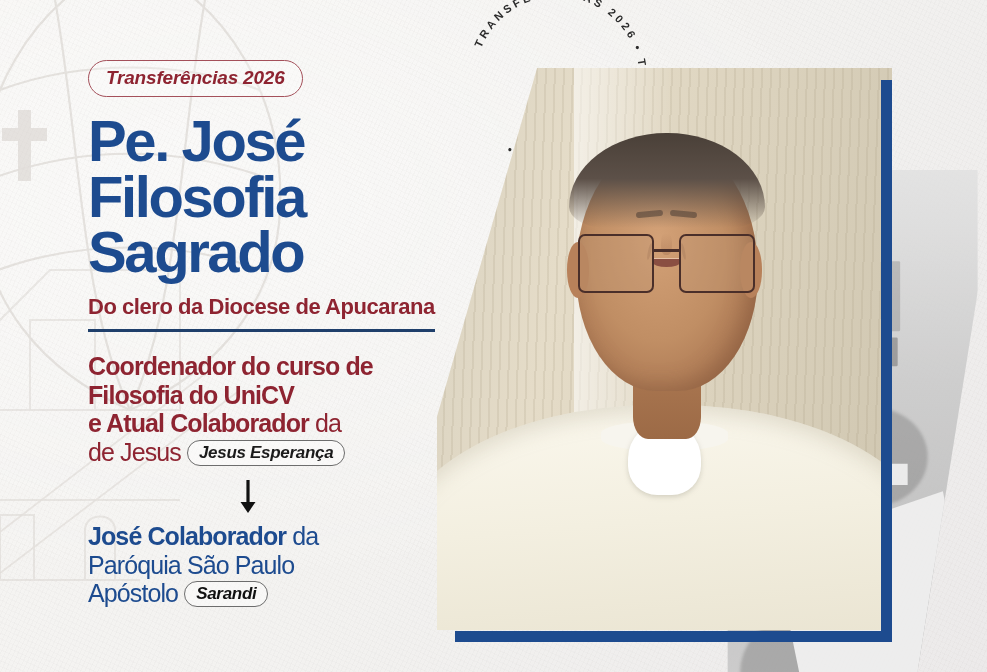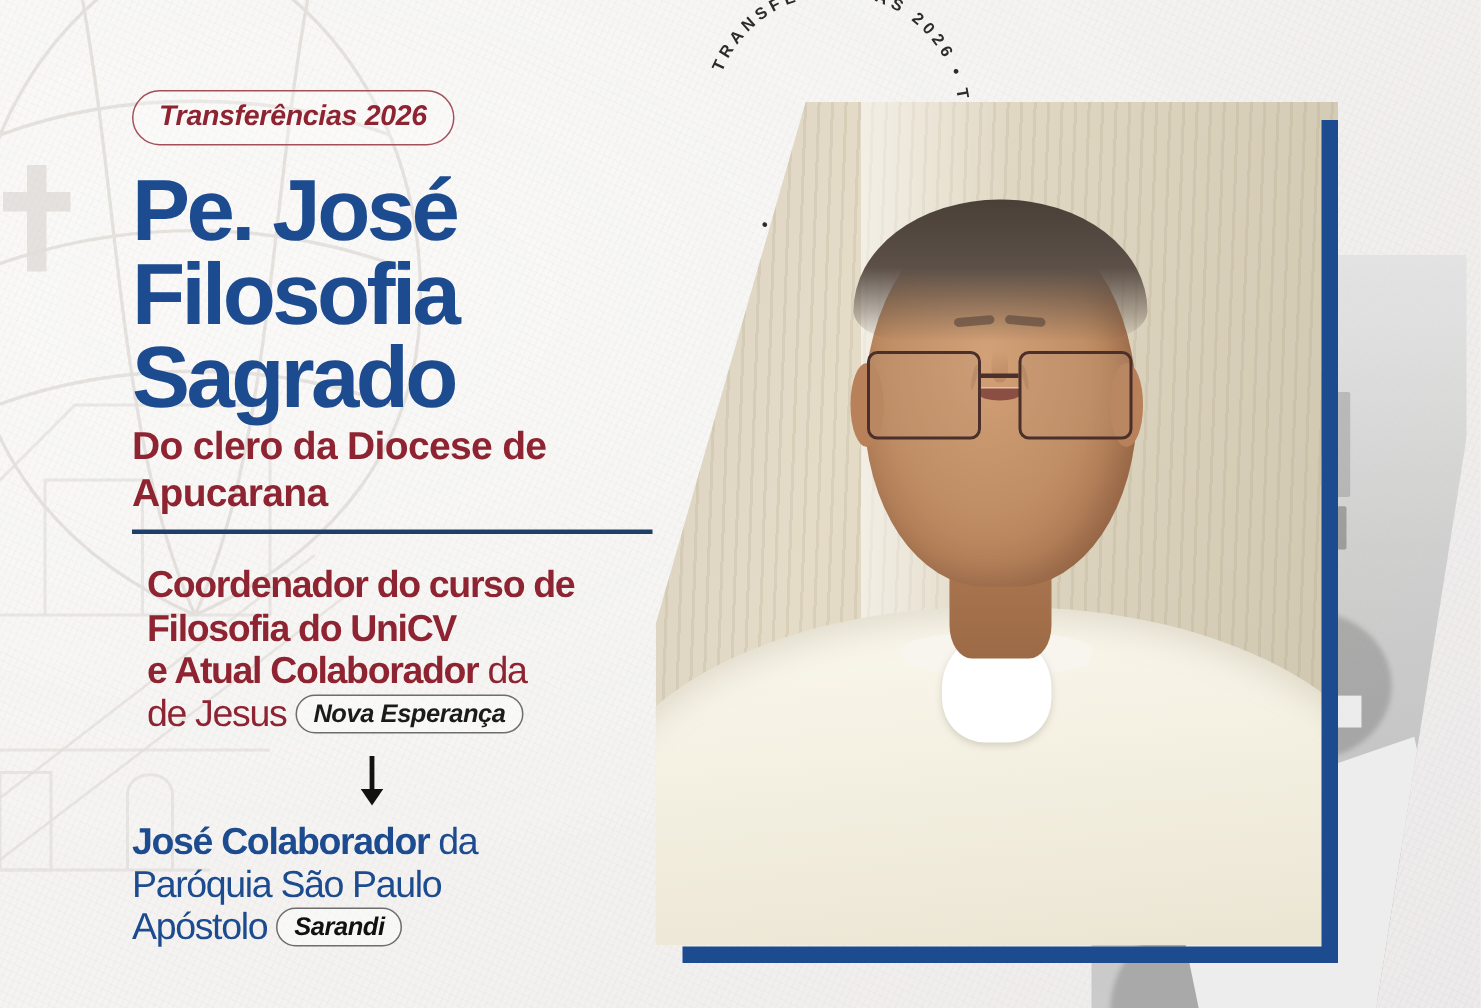--- a/index.html
+++ b/index.html
@@ -234,44 +234,44 @@
     margin-top:16px;
     color:#1d4b8f;
     font-weight:700;
     font-size:58px;
     line-height:.96;
     letter-spacing:-2.4px;
   }
   .name .ln{ display:block; }
 
   .clero{
-    margin-top:2px;
+    margin-top:14px;
     color:#8e2431;
     font-weight:700;
-    font-size:26px;
+    font-size:22px;
     letter-spacing:-.45px;
   }
 
   .rule{
     margin-top:9px;
     width:347px;
     height:3px;
     background:#1f3f6b;
   }
 
   .role{
     margin-top:20px;
     color:#8e2431;
     font-size:25px;
     line-height:1.14;
     letter-spacing:-.9px;
     font-weight:400;
   }
   .role b{ font-weight:700; }
-  .role .ln{ display:block;margin-left:10px; }
+  .role .ln{ display:block; }
 
   .pill{
     display:inline-block;
     border:1.7px solid #6d6d6d;
     border-radius:14px;
     padding:2px 11px 3px;
     font-size:17px;
     font-style:italic;
     font-weight:700;
     color:#1b1b1b;
@@ -412,21 +412,21 @@
 
     <div class="clero">Do clero da Diocese de Apucarana</div>
 
     <div class="rule"></div>
 
     <div class="role">
       <span class="ln"><b>Coordenador do curso de</b></span>
       <span class="ln"><b>Filosofia do UniCV</b></span>
       <span class="ln"><b>e Atual Colaborador</b><span> da</span></span>
       <span class="ln"><span>de Jesus</span>
-        <span class="pill">Nova Esperança</span>
+        <span class="pill">Jesus Esperança</span>
       </span>
     </div>
 
     <div class="arrow">
       <svg width="20" height="34" viewBox="0 0 20 34" xmlns="http://www.w3.org/2000/svg">
         <path d="M10 0 L10 24" stroke="#111" stroke-width="3.2" fill="none"></path>
         <path d="M2.5 22 L10 33 L17.5 22 Z" fill="#111"></path>
       </svg>
     </div>
 

